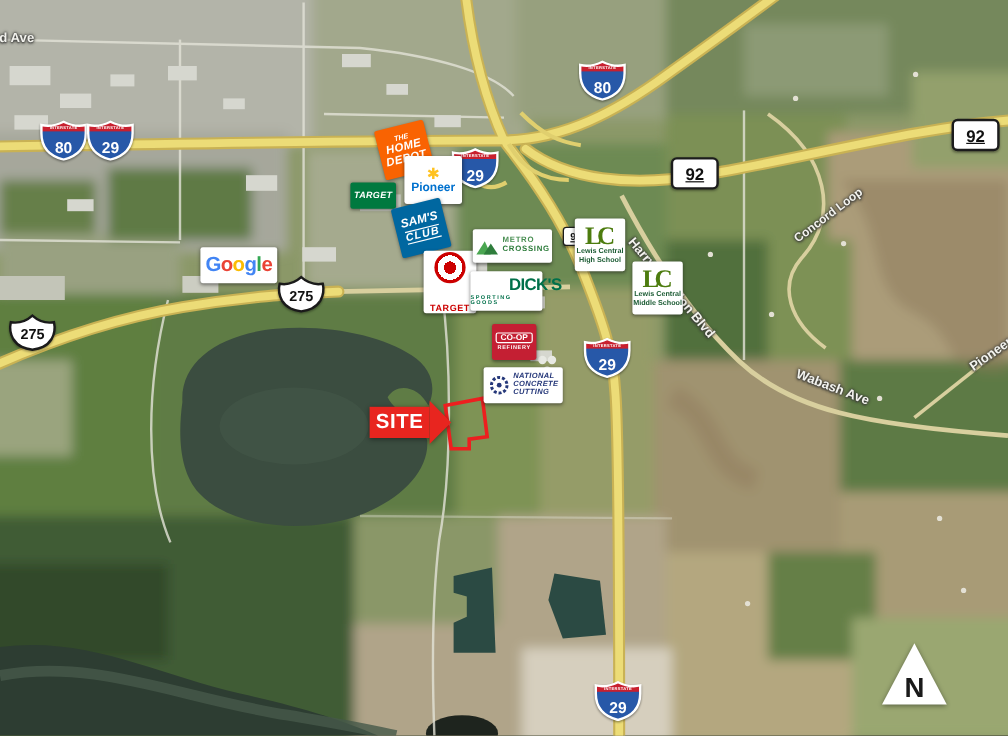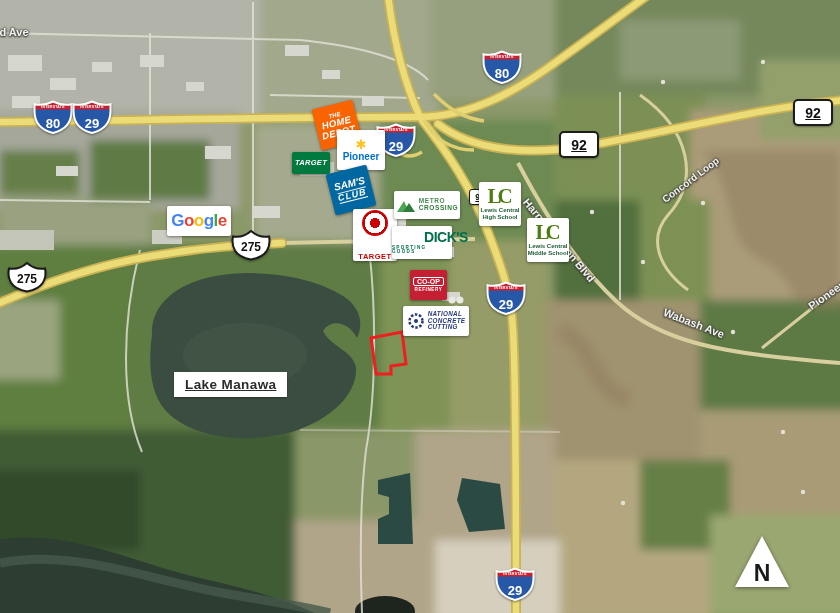--- a/index.html
+++ b/index.html
@@ -392,22 +392,27 @@
     <span class="sch">Lewis Central</span>
     <span class="sch">High School</span>
   </div>
 
   <div class="logo-box lc" style="left:527px;top:218px">
     <span class="mono">LC</span>
     <span class="sch">Lewis Central</span>
     <span class="sch">Middle School</span>
   </div>
 
-
-  <div class="ov lake-label" style="left:174px;top:372px">Lake Manawa</div>
+  <div class="ov site-wrap" style="left:308px;top:334px">
+    <div class="site-rect">
+        <span>SITE</span>
+      </div>
+    <div class="site-head"></div>
+  </div>
+
 
   <div class="ov north" style="left:733px;top:534px">
     <svg viewBox="0 0 58 56" width="58" height="56">
       <polygon points="29,2 56,53 2,53" fill="#fff"></polygon>
       <text x="29" y="47" text-anchor="middle" font-family="Liberation Sans, sans-serif" font-size="23" font-weight="700" fill="#1a1a1a">N</text>
     </svg>
   </div>
 
 </div>
 

